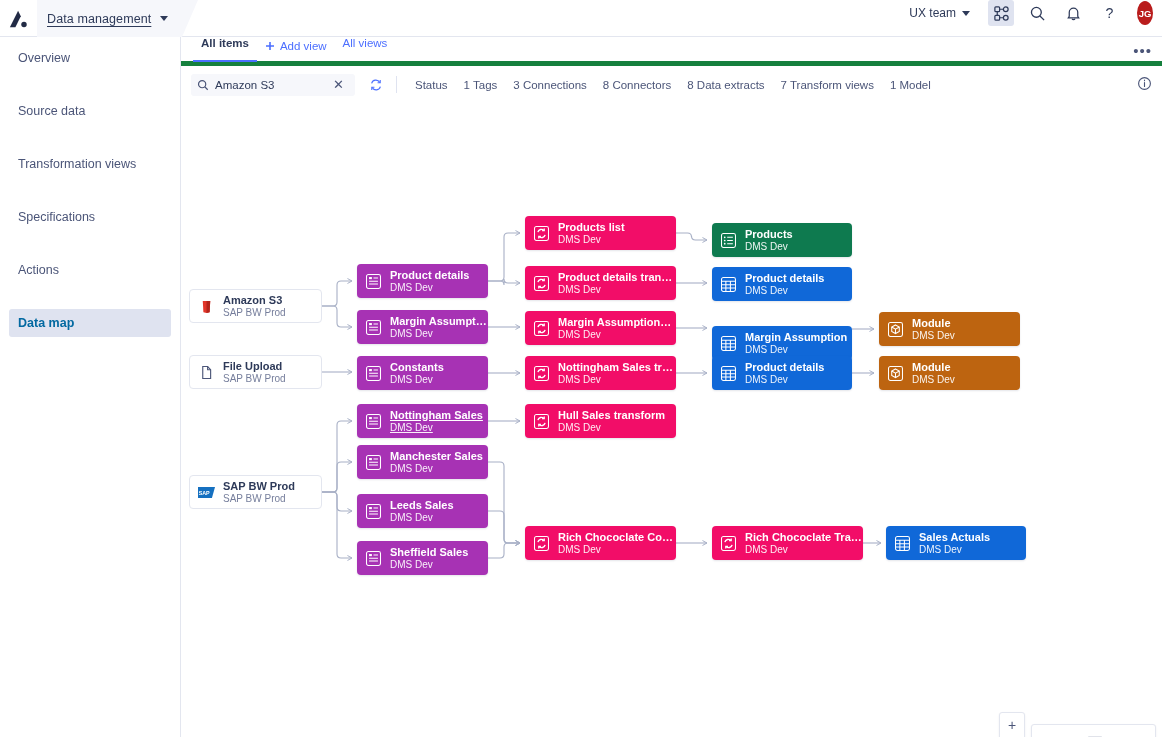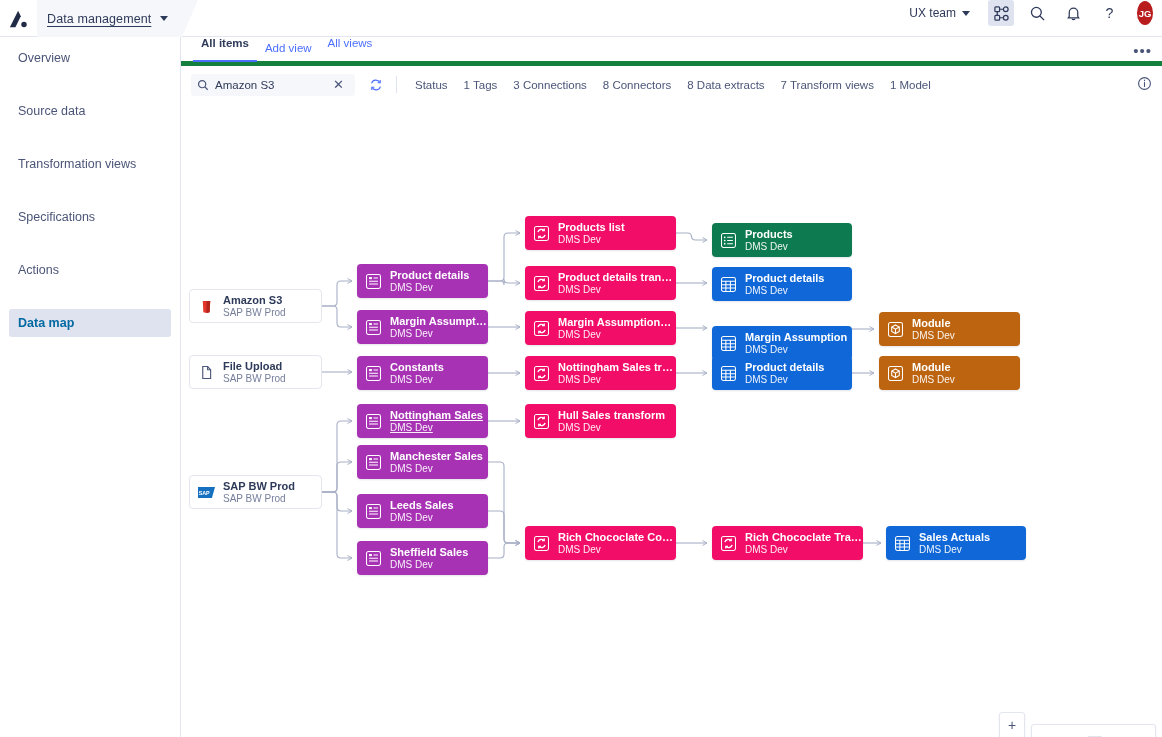--- a/index.html
+++ b/index.html
@@ -77,21 +77,21 @@
     height: 29px; display: flex; padding-left: 12px;
     border-bottom: 5px solid #15803d; position: relative;
   }
   .tab {
     font-size: 11.5px; color: #4b5578; padding: 0 8px 7px 8px; position: relative;
   }
   .tab.active { color: #2e3a59; font-weight: bold; }
   .tab.active:after {
     content: ""; position: absolute; left: 0; right: 0; bottom: -1px; height: 2px; background: #4c6fff;
   }
-  .tab.link { color: #4c6fff; display: flex; align-items: center; gap: 5px; flex-direction: column; }
+  .tab.link { color: #4c6fff; display: flex; align-items: center; gap: 5px; }
   .tab.plain { color: #4c6fff; }
   .dots-menu {
     position: absolute; right: 10px; bottom: 6px; color: #4b5578;
     font-size: 15px; letter-spacing: 1px; line-height: 8px;
   }
 
   .filterbar {
     height: 37px; display: flex; align-items: center; padding: 0 10px; gap: 0;
     position: relative;
   }

